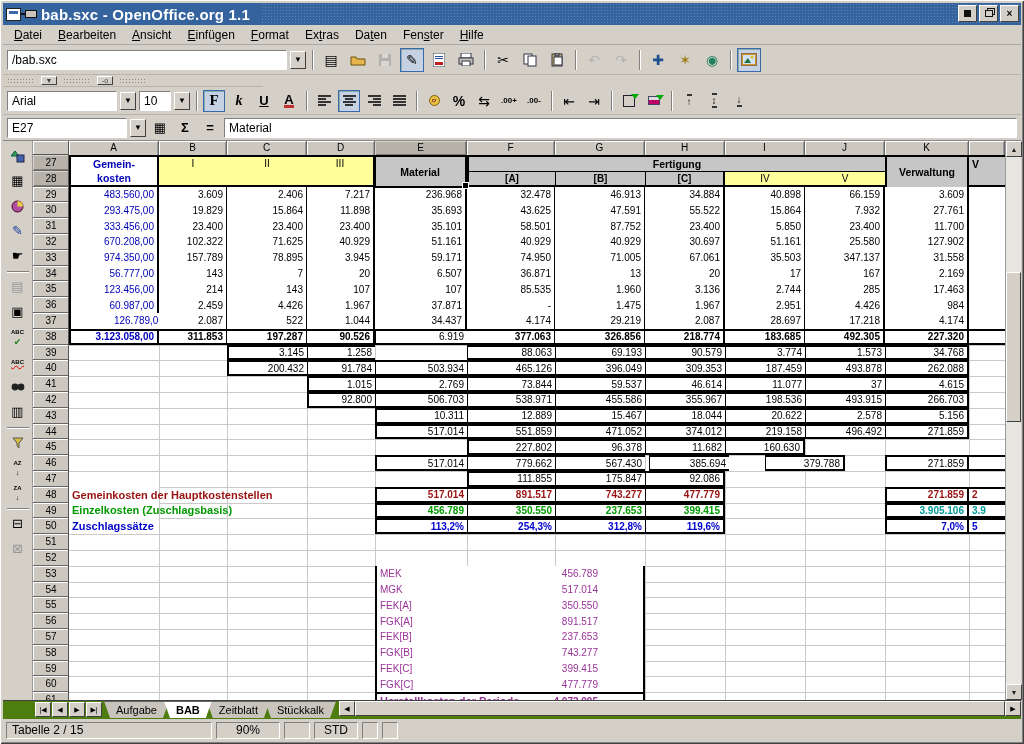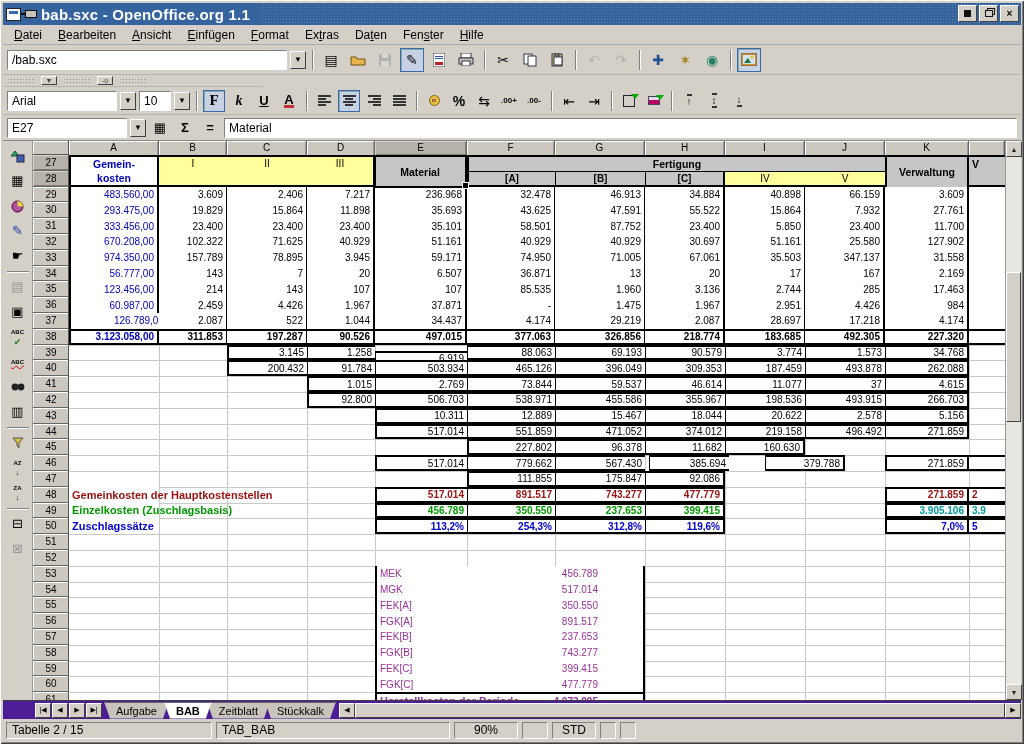--- a/index.html
+++ b/index.html
@@ -96,21 +96,21 @@
   .hd27{font-size:10.5px;}
   .selbox{position:absolute;border:2px solid #000;pointer-events:none;z-index:5;}
   .selbox::after{content:"";position:absolute;right:-3px;bottom:-3px;width:5px;height:5px;background:#000;border:1px solid #fff;}
   
   .vscroll{width:16px;background:#e8e6e0;display:flex;flex-direction:column;border-left:1px solid #999;}
   .sbtn{width:16px;height:16px;background:#d4d0c8;border:1px solid;border-color:#fff #404040 #404040 #fff;
     font-size:7px;display:flex;align-items:center;justify-content:center;color:#222;}
   .vtrack{flex:1;position:relative;}
   .vthumb{position:absolute;left:0;width:15px;top:115px;height:150px;background:#d4d0c8;border:1px solid;border-color:#fff #404040 #404040 #fff;}
   
-  .tabrow{height:19px;display:flex;align-items:center;background:#4c1d95;border-top:1px solid #404040;}
+  .tabrow{height:19px;display:flex;align-items:flex-start;background:#4d7c0f;border-top:1px solid #404040;}
   .tabspacer{width:30px;border-right:1px solid #999;}
   .navs{display:flex;align-items:center;gap:1px;padding:1px 2px;}
   .nbtn{width:16px;height:15px;background:#d4d0c8;border:1px solid;border-color:#fff #404040 #404040 #fff;
     font-size:7px;display:flex;align-items:center;justify-content:center;}
   .tabs{display:flex;align-items:stretch;}
   .stab{padding:2px 12px;font-size:11px;background:#c8c4bc;color:#000;
     clip-path:polygon(0 0,100% 0,calc(100% - 6px) 100%,6px 100%);margin-right:-5px;
     display:flex;align-items:center;border-top:1px solid #666;}
   .stab.active{background:#fff;font-weight:bold;z-index:2;}
   .hscroll{flex:1;display:flex;align-items:center;margin-left:8px;}
@@ -901,21 +901,21 @@
           </div>
           <div class="cell BT BB" style="left: 900px; top: 173.8px; width: 36px; height: 15.8px;">
             <span></span>
           </div>
           <div class="cell BL BT BB" style="left: 158px; top: 189.6px; width: 80px; height: 15.8px;">
             <span>3.145</span>
           </div>
           <div class="cell bl BT BB" style="left: 238px; top: 189.6px; width: 68px; height: 15.8px;">
             <span>1.258</span>
           </div>
-          <div class="cell bl BT BB" style="left: 306px; top: 196px; width: 92px; height: 15.8px;">
+          <div class="cell bl BT BB" style="left: 306px; top: 174px; width: 92px; height: 15.8px;">
             <span>6.919</span>
           </div>
           <div class="cell bl BT BB" style="left: 398px; top: 189.6px; width: 88px; height: 15.8px;">
             <span>88.063</span>
           </div>
           <div class="cell bl BT BB" style="left: 486px; top: 189.6px; width: 90px; height: 15.8px;">
             <span>69.193</span>
           </div>
           <div class="cell bl BT BB" style="left: 576px; top: 189.6px; width: 80px; height: 15.8px;">
             <span>90.579</span>
@@ -1234,21 +1234,20 @@
       </div>
     <div class="hscroll">
       <span class="nbtn">◀</span>
       <div class="hthumb"></div>
       <span class="nbtn">▶</span>
     </div>
   </div>
 
   <div class="statusbar">
     <div class="sfield sf1">Tabelle 2 / 15</div>
-    <div class="sfield sf2">TAB_BAB</div>
     <div class="sfield sf3">90%</div>
     <div class="sfield sf4"></div>
     <div class="sfield sf5">STD</div>
     <div class="sfield sf6"></div>
     <div class="sfield sf7"></div>
   </div>
 
 </div>
 
 </body></html>

